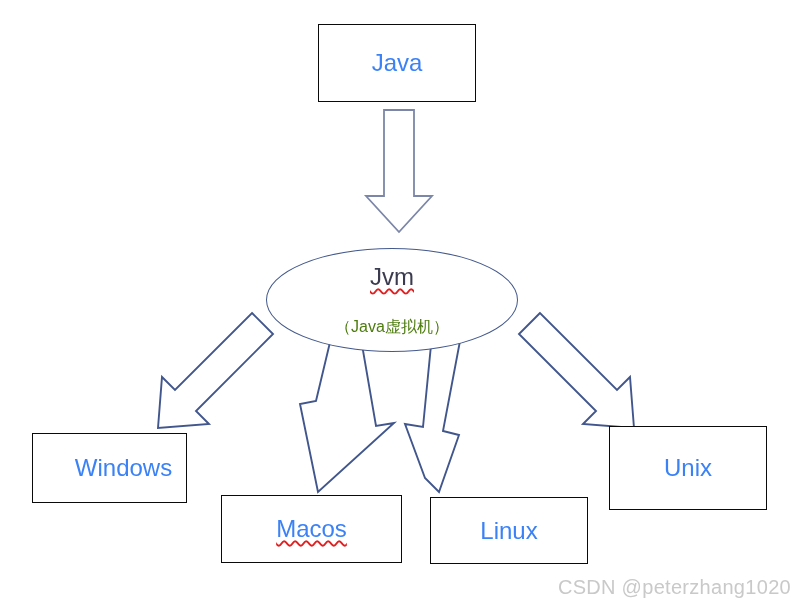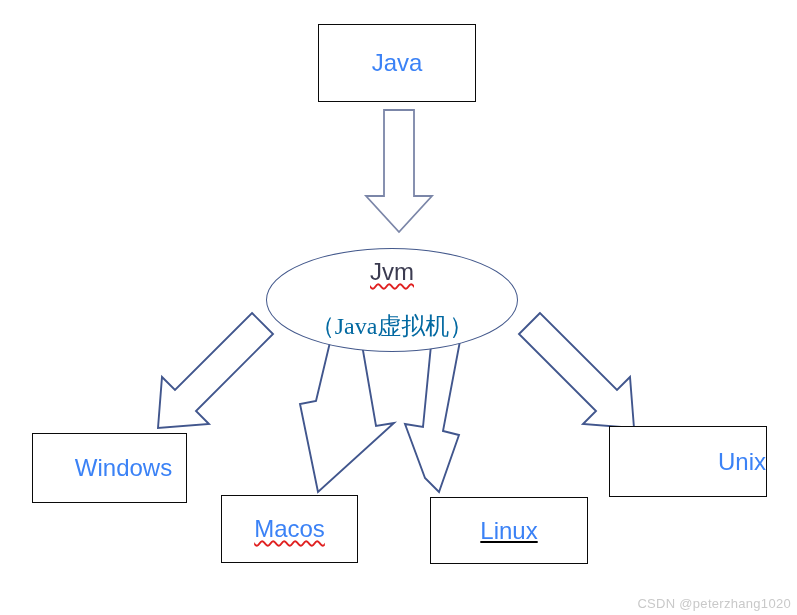--- a/index.html
+++ b/index.html
@@ -53,40 +53,40 @@
     font-family: "Liberation Sans", "DejaVu Sans", sans-serif;
     font-size: 24px;
     color: #3b3b50;
     line-height: 1.1;
     text-decoration: underline wavy #e02020;
     text-decoration-thickness: 1.6px;
     text-underline-offset: 3px;
     white-space: nowrap;
   }
   .ellipse-line2 {
-    font-family: Liberation Serif, serif;
-    font-size: 24px;
-    color: #0369a1;
+    font-family: Liberation Sans, sans-serif;
+    font-size: 16px;
+    color: #4d7c0f;
     line-height: 1.15;
     white-space: nowrap;
   }
   .arrow-layer {
     position: absolute;
     left: 0;
     top: 0;
     width: 797px;
     height: 615px;
     pointer-events: none;
   }
   .watermark {
     position: absolute;
     right: 6px;
-    bottom: 4px;
+    bottom: 16px;
     font-family: "Liberation Sans", "DejaVu Sans", sans-serif;
-    font-size: 13px;
+    font-size: 20px;
     color: #c9c9c9;
     white-space: nowrap;
     letter-spacing: 0.3px;
   }
   .watermark-cn {
     position: absolute;
     right: 10px;
     bottom: 2px;
     font-family: "DejaVu Sans", sans-serif;
     font-size: 14px;
@@ -118,27 +118,27 @@
 
   <div class="ellipse-node" style="left:266px; top:248px; width:252px; height:104px;gap:28px;">
     <span class="ellipse-line1">Jvm</span>
     <span class="ellipse-line2">（Java虚拟机）</span>
   </div>
 
   <div class="node-box" style="left:32px; top:433px; width:155px; height:70px;padding-left:28px;">
     <span class="node-label">Windows</span>
   </div>
 
-  <div class="node-box" style="left:221px; top:495px; width:137px; height:68px;">
+  <div class="node-box" style="left:221px; top:495px; width:181px; height:68px;">
     <span class="node-label spell-error">Macos</span>
   </div>
 
-  <div class="node-box" style="left:430px; top:497px; width:158px; height:67px;text-decoration:underline;">
+  <div class="node-box" style="left:430px; top:497px; width:158px; height:67px;">
     <span class="node-label">Linux</span>
   </div>
 
-  <div class="node-box" style="left:609px; top:426px; width:158px; height:71px;justify-content:flex-end;">
+  <div class="node-box" style="left:609px; top:426px; width:158px; height:84px;">
     <span class="node-label">Unix</span>
   </div>
 
   <div class="watermark">CSDN @peterzhang1020</div>
 
 </div>
 
 </body></html>

